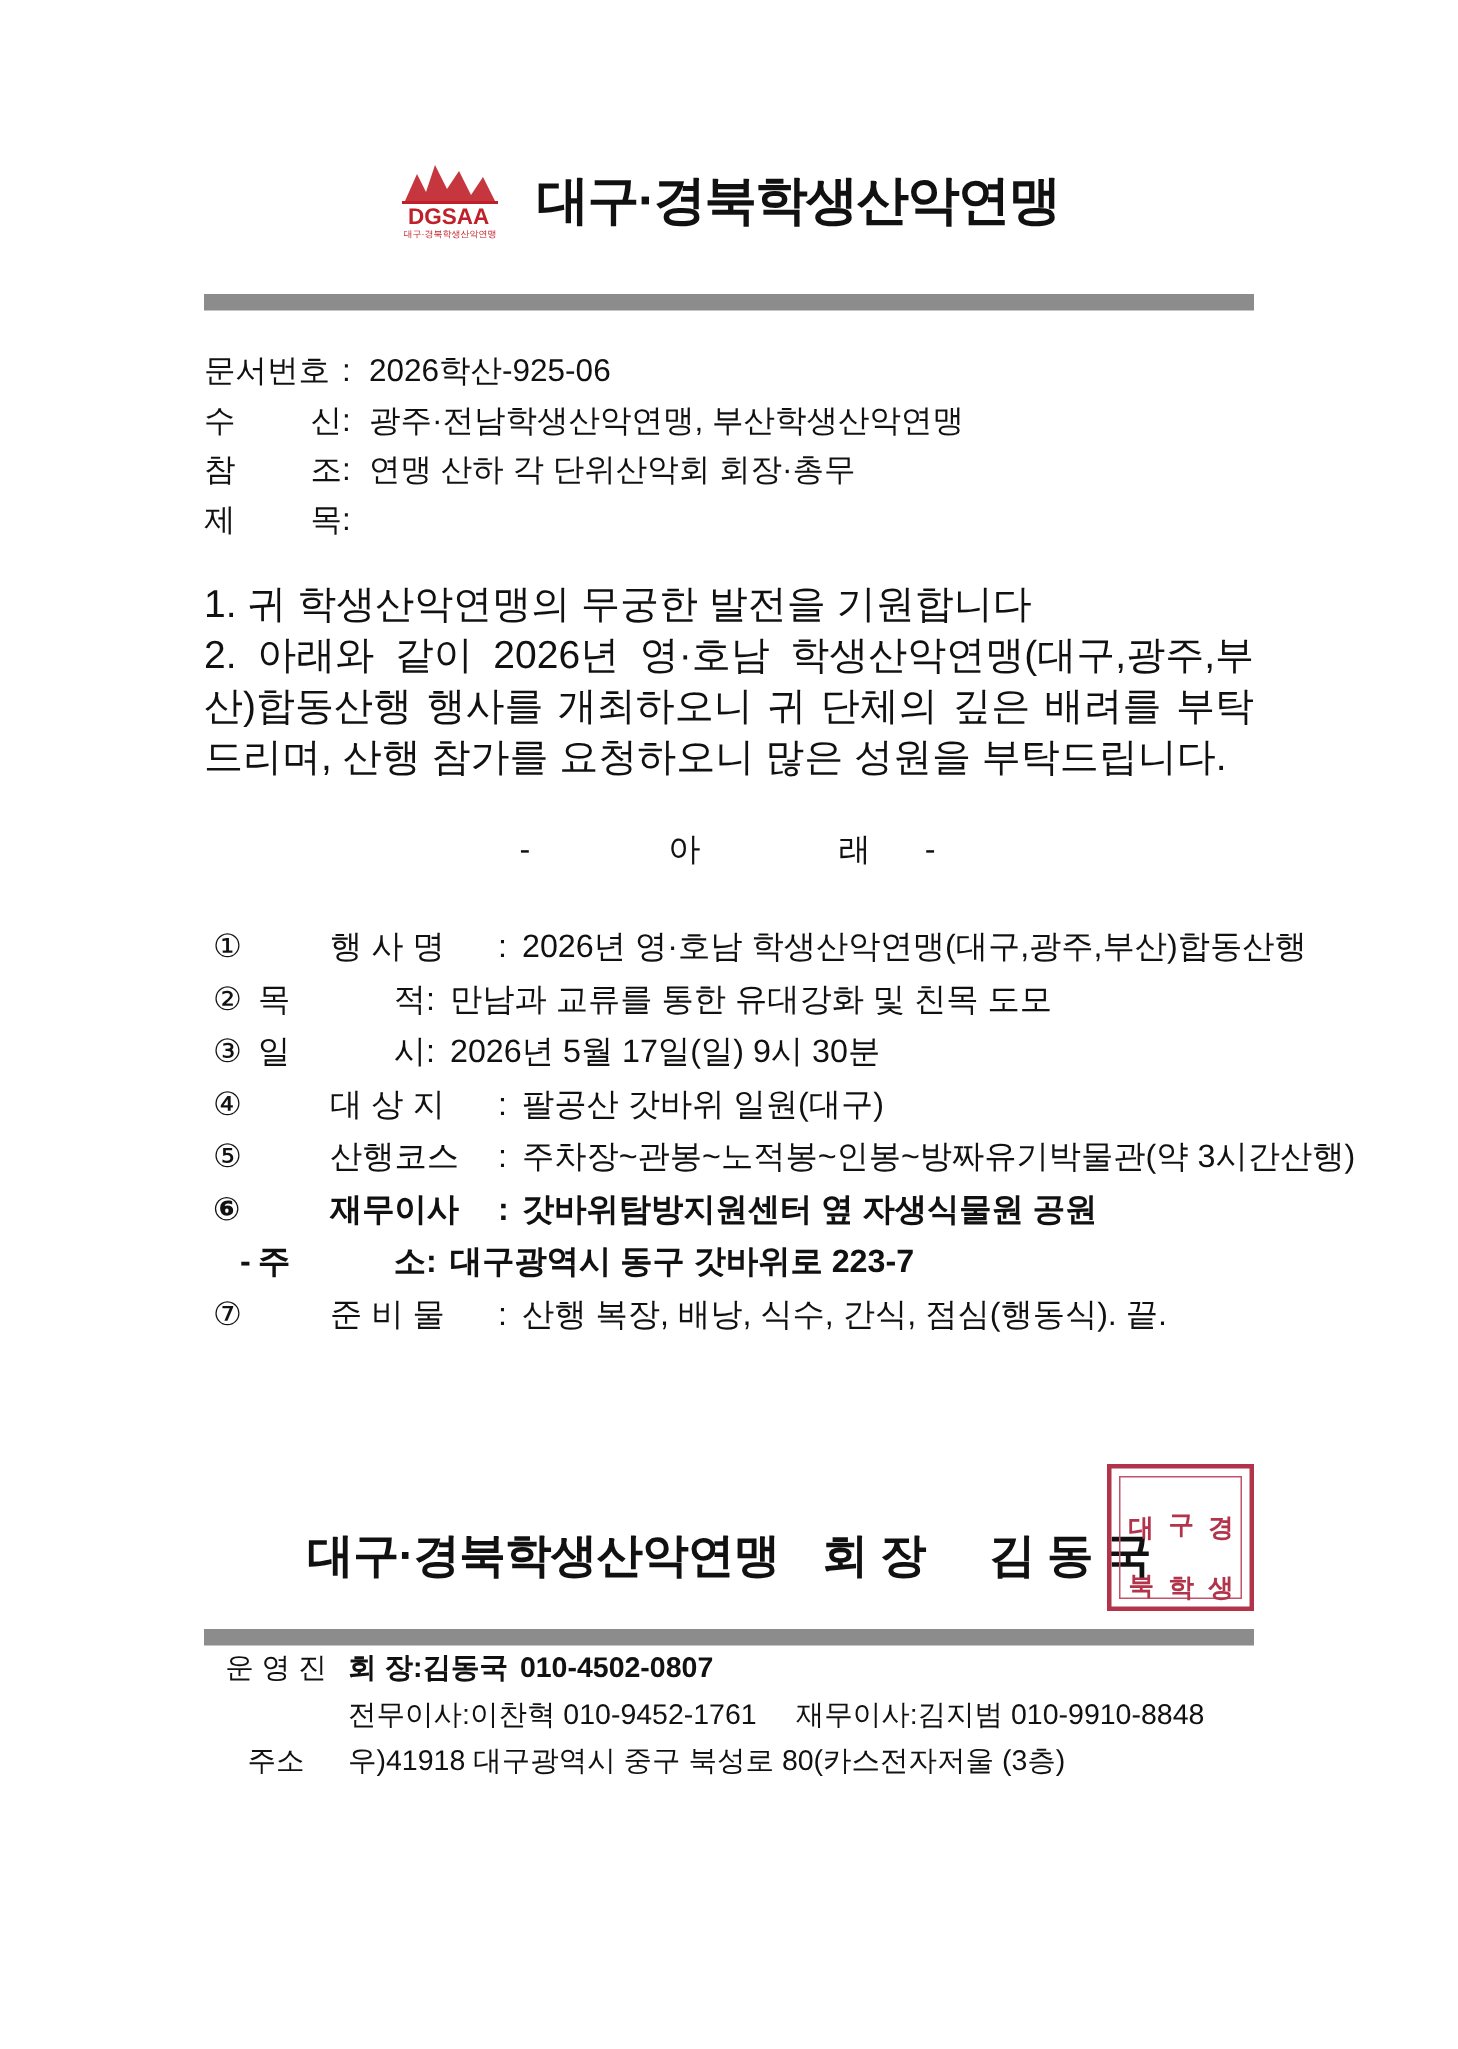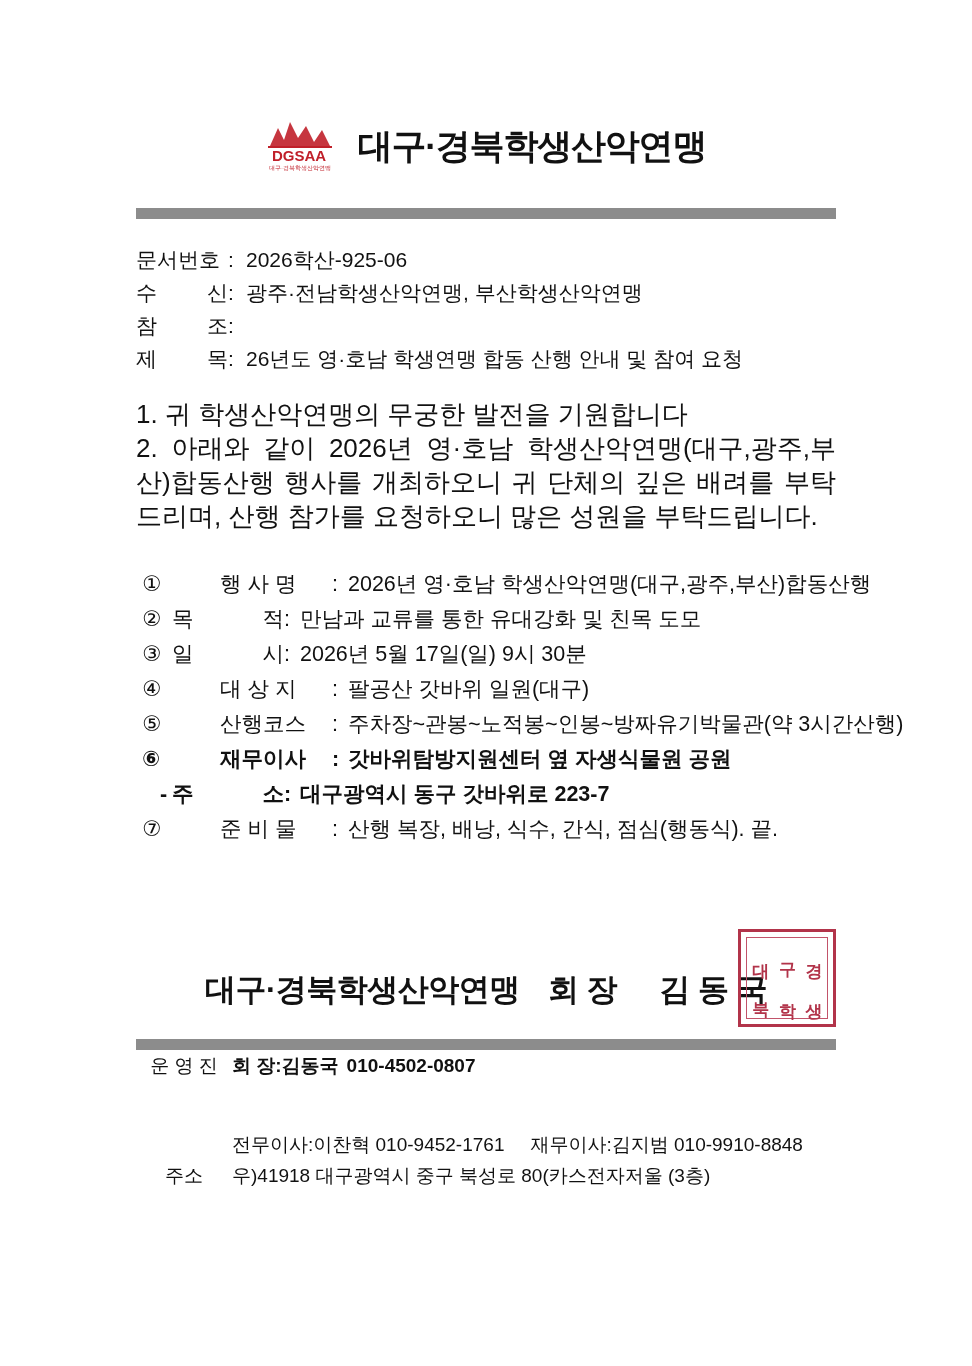--- a/index.html
+++ b/index.html
@@ -13,21 +13,21 @@
     font-family: "Liberation Sans", "DejaVu Sans", sans-serif;
     color: #111111;
     position: relative;
     overflow: hidden;
   }
   .page {
     width: 972px;
     height: 1366px;
     position: relative;
     box-sizing: border-box;
-    padding: 12px 136px;
+    padding: 0 136px;
   }
 
   
   .header {
     display: flex;
     align-items: center;
     justify-content: center;
     gap: 14px;
     padding-top: 104px;
   }
@@ -200,21 +200,21 @@
     line-height: 31px;
     color: #111;
   }
   .f-row { display: flex; align-items: baseline; white-space: nowrap; }
   .f-label {
     width: 96px;
     flex: none;
     display: inline-flex;
     justify-content: center;
   }
-  .f-row.indent { padding-left: 96px; margin-top: 48px; }
+  .f-row.indent { padding-left: 96px; }
   .f-bold { font-weight: bold; }
   .f-gap { display: inline-block; width: 26px; }
 </style>
 </head>
 <body>
 
 <div class="page">
 
   <div class="header">
     <div class="logo-mark">
@@ -245,36 +245,45 @@
       </span>
       <span class="meta-colon">:</span>
       <span class="meta-value">광주·전남학생산악연맹, 부산학생산악연맹</span>
     </div>
     <div class="meta-row">
       <span class="meta-label spread">
         <span>참</span>
         <span>조</span>
       </span>
       <span class="meta-colon">:</span>
+      <span class="meta-value">연맹 산하 각 단위산악회 회장·총무</span>
     </div>
     <div class="meta-row">
       <span class="meta-label spread">
         <span>제</span>
         <span>목</span>
       </span>
       <span class="meta-colon">:</span>
-      <span class="meta-value">26년도 영·호남 학생연맹 합동 산행 안내 및 참여 요청</span>
     </div>
   </div>
 
   <div class="para">
     <p>1. 귀 학생산악연맹의 무궁한 발전을 기원합니다</p>
     <p class="indent-hang">2. 아래와 같이 2026년 영·호남 학생산악연맹(대구,광주,부산)합동산행 행사를 개최하오니 귀 단체의 깊은 배려를 부탁드리며, 산행 참가를 요청하오니 많은 성원을 부탁드립니다.</p>
   </div>
 
+  <div class="araeh">
+    <span>-</span>
+    <span class="sp"></span>
+    <span>아</span>
+    <span class="sp"></span>
+    <span>래</span>
+    <span class="sp" style="width:18px"></span>
+    <span>-</span>
+  </div>
 
   <div class="items">
 
     <div class="item">
       <span class="num">①</span>
       <span class="key plain">행 사 명</span>
       <span class="colon">:</span>
       <span class="val">2026년 영·호남 학생산악연맹(대구,광주,부산)합동산행</span>
     </div>
 

